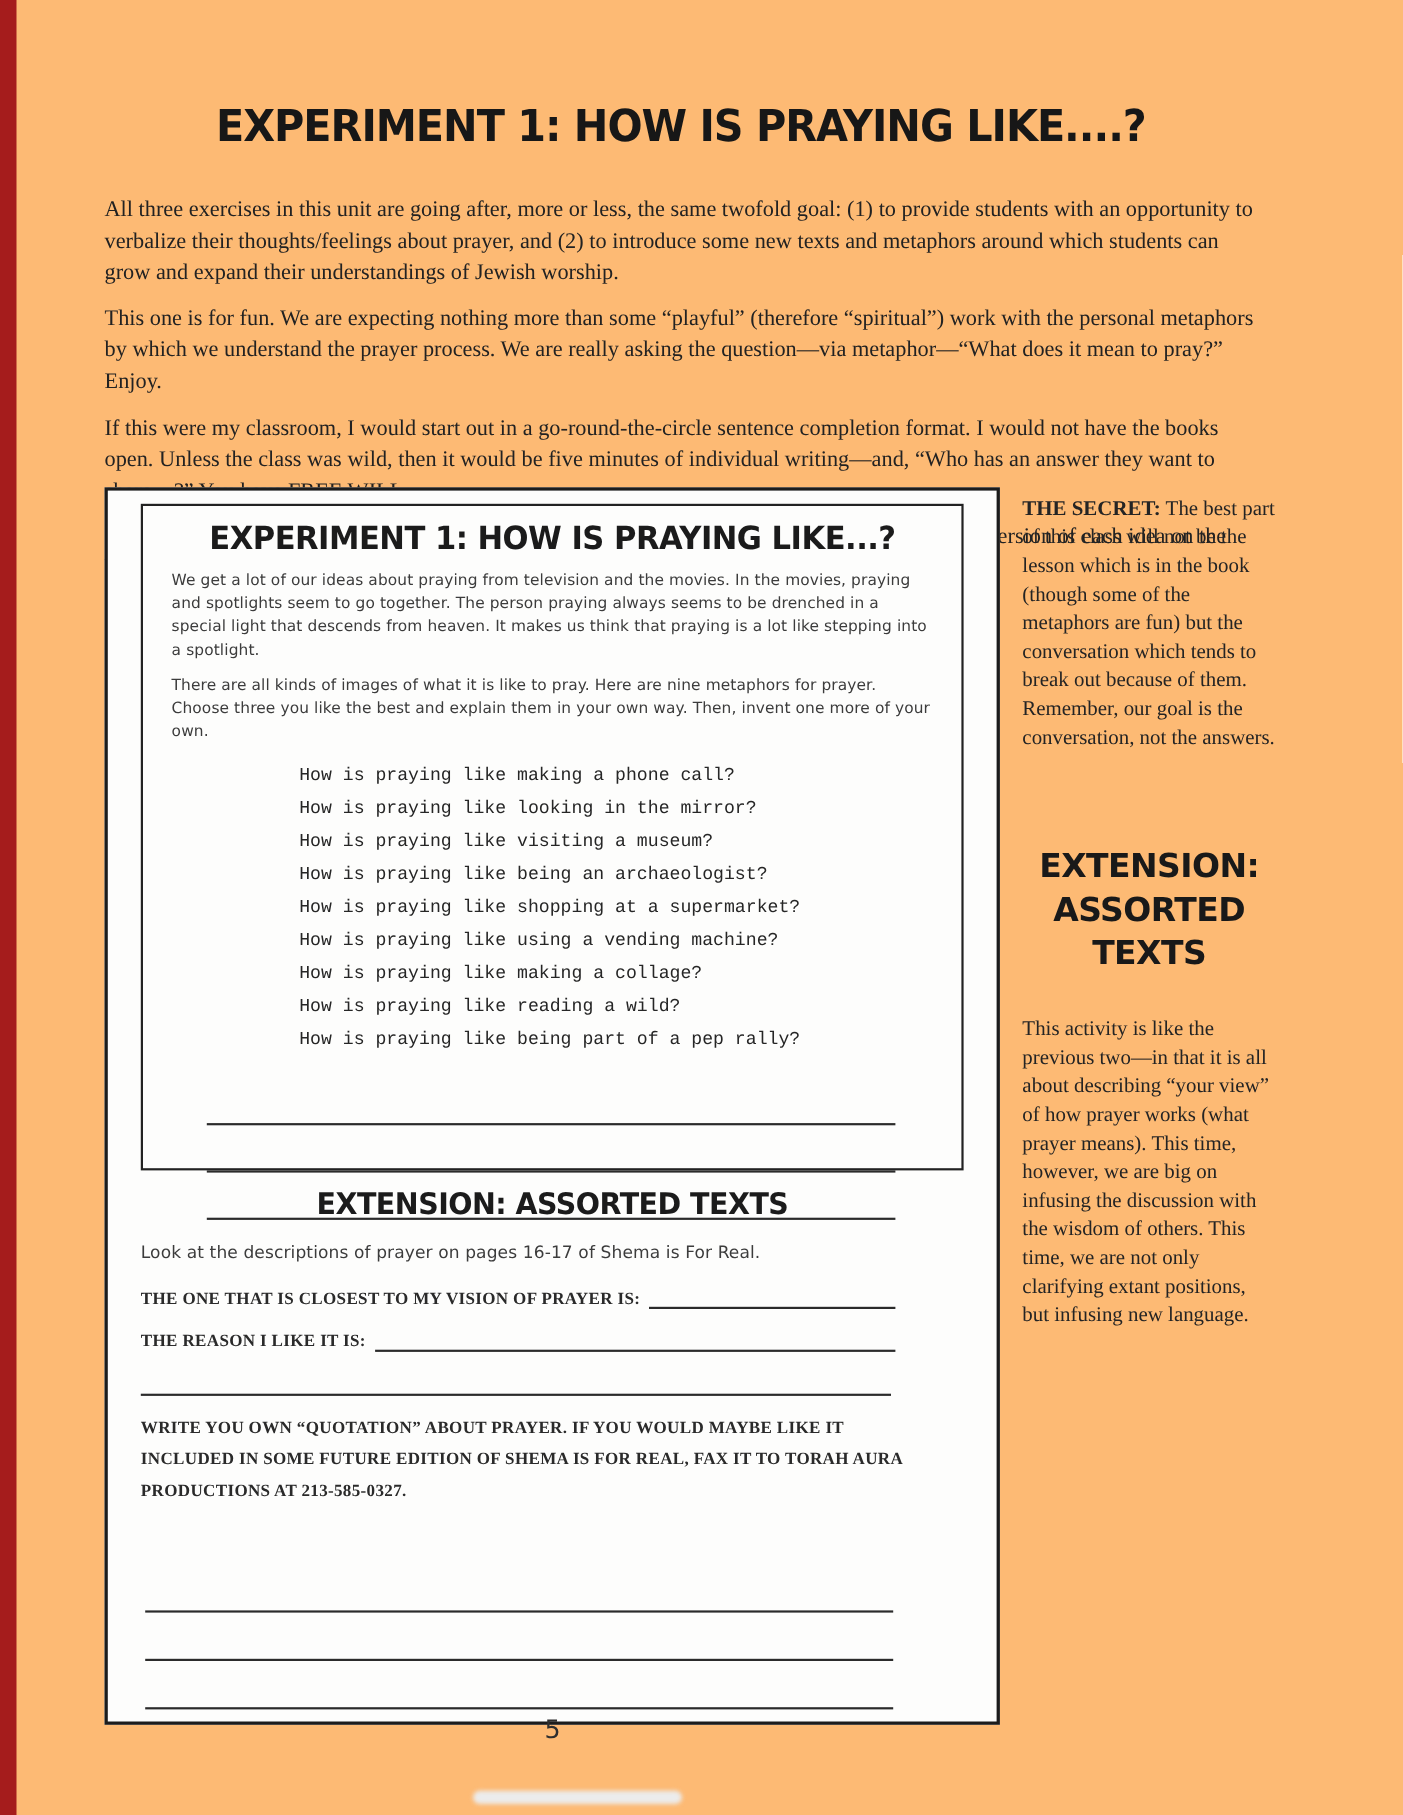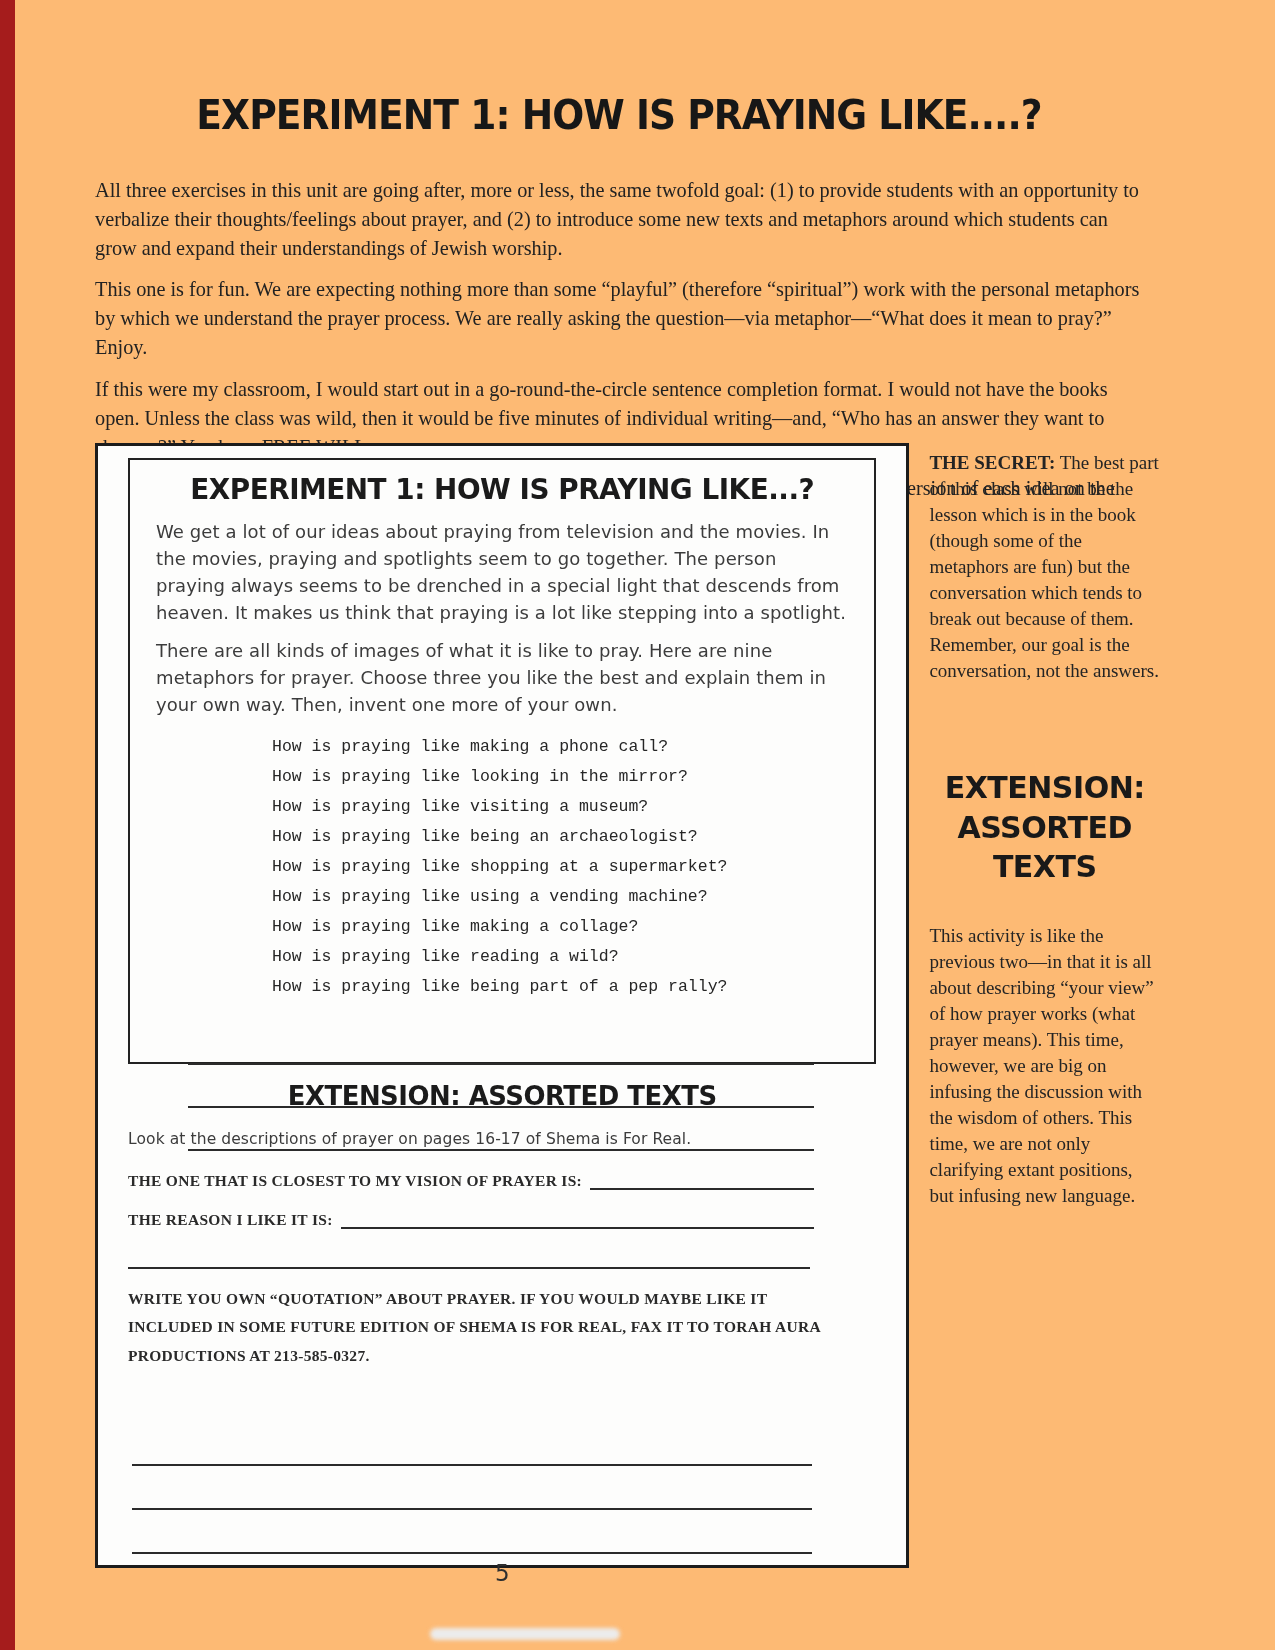--- a/index.html
+++ b/index.html
@@ -51,21 +51,21 @@
     text-align:center;
     font-family:"DejaVu Sans", sans-serif;
     font-weight:800; font-size:29px; letter-spacing:-0.5px;
     transform:scaleX(.96);
     color:#1b1b1b;
     margin:2px 0 12px 0;
     white-space:nowrap;
   }
   .hand {
     font-family:"DejaVu Sans", sans-serif;
-    font-size:18px; line-height:1.5; color:#3c3c3c;
+    font-size:14px; line-height:1.5; color:#3c3c3c;
     letter-spacing:0.1px;
   }
   .inner-box .hand { margin-bottom:11px; }
   .questions { margin:14px 0 0 116px; }
   .question {
     font-family:"Liberation Mono", monospace;
     font-size:16.5px; line-height:30px; color:#262626;
     white-space:nowrap;
   }
   .wlines { margin:20px 0 0 32px; width:626px; }

